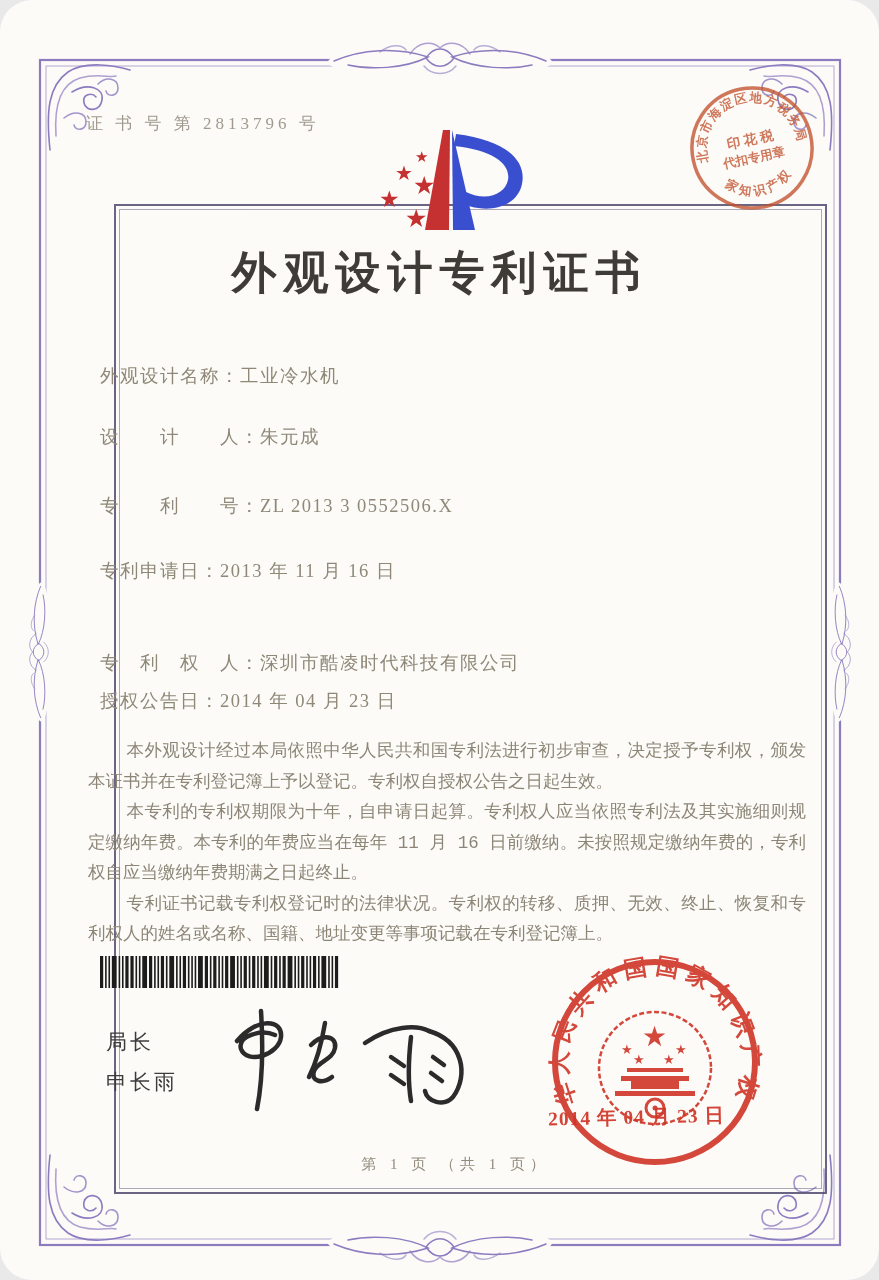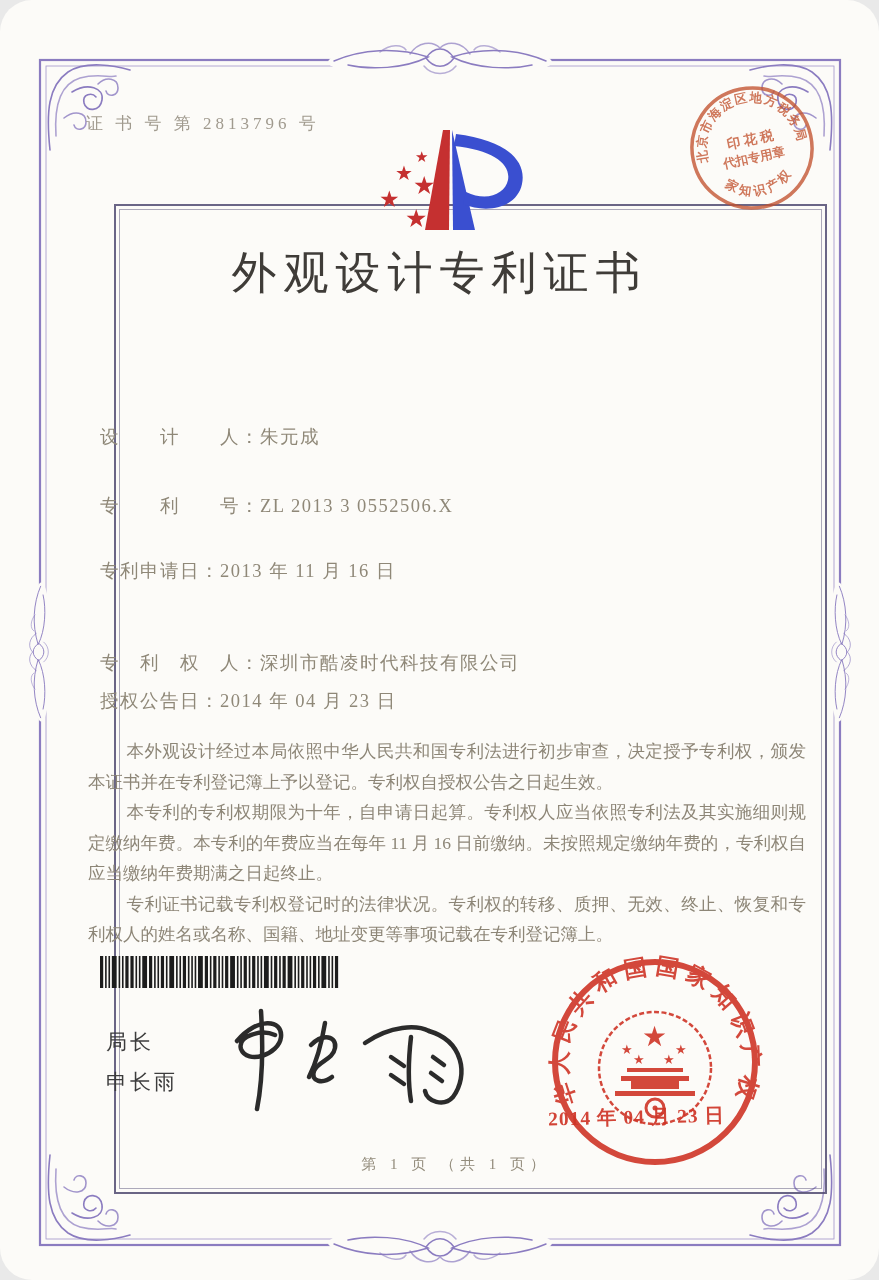--- a/index.html
+++ b/index.html
@@ -25,31 +25,31 @@
   .inner-frame::after{
     content:"";position:absolute;inset:3px;border:1px solid var(--frame-ink);opacity:.55;
   }
   .cert-number{
     position:absolute;left:86px;top:112px;font-size:17px;letter-spacing:4px;
     color:#a09a8e;white-space:nowrap;
   }
   .logo-wrap{position:absolute;left:355px;top:122px;width:195px;height:114px;}
   .title{
     position:absolute;left:0;top:243px;width:100%;text-align:center;
-    font-size:45px;font-weight:normal;letter-spacing:7px;color:var(--text-dark);
+    font-size:45px;font-weight:bold;letter-spacing:7px;color:var(--text-dark);
   }
   .field{
     position:absolute;left:100px;font-size:18.5px;letter-spacing:1.5px;
     color:var(--text-faded);white-space:nowrap;
   }
   .paragraphs{
     position:absolute;left:88px;top:736px;width:718px;
     font-size:17.5px;line-height:30.5px;color:#8d8677;text-align:justify;
   }
-  .paragraphs p{margin:0;text-indent:2.2em;}
+  .paragraphs p{margin:0;text-indent:2.2em;font-family:Liberation Mono, monospace;}
   .barcode{position:absolute;left:100px;top:956px;}
   .sig-label{
     position:absolute;left:106px;font-size:21px;letter-spacing:3px;color:#3c3c3c;
   }
   .sig-svg{position:absolute;left:215px;top:1003px;}
   .seal-svg{position:absolute;left:543px;top:950px;}
   .seal-date{
     position:absolute;left:548px;top:1103px;width:228px;
     font-size:19.5px;font-weight:bold;letter-spacing:1px;color:var(--seal-red);
     transform:rotate(-1.2deg);white-space:nowrap;opacity:.92;
@@ -112,20 +112,21 @@
         <text x="40" y="58" font-size="20">★</text>
         <text x="58" y="72" font-size="25">★</text>
         <text x="24" y="85" font-size="23">★</text>
         <text x="50" y="105" font-size="25">★</text>
       </g>
     </svg>
   </div>
 
   <div class="title">外观设计专利证书</div>
 
+  <div class="field" style="top:363px"><span>外观设计名称：</span><span>工业冷水机</span></div>
   <div class="field" style="top:424px"><span>设　　计　　人：</span><span>朱元成</span></div>
   <div class="field" style="top:493px"><span>专　　利　　号：</span><span>ZL 2013 3 0552506.X</span></div>
   <div class="field" style="top:558px"><span>专利申请日：</span><span>2013 年 11 月 16 日</span></div>
   <div class="field" style="top:650px"><span>专　利　权　人：</span><span>深圳市酷凌时代科技有限公司</span></div>
   <div class="field" style="top:688px"><span>授权公告日：</span><span>2014 年 04 月 23 日</span></div>
 
   <div class="paragraphs">
     <p>本外观设计经过本局依照中华人民共和国专利法进行初步审查，决定授予专利权，颁发本证书并在专利登记簿上予以登记。专利权自授权公告之日起生效。</p>
     <p>本专利的专利权期限为十年，自申请日起算。专利权人应当依照专利法及其实施细则规定缴纳年费。本专利的年费应当在每年 11 月 16 日前缴纳。未按照规定缴纳年费的，专利权自应当缴纳年费期满之日起终止。</p>
     <p>专利证书记载专利权登记时的法律状况。专利权的转移、质押、无效、终止、恢复和专利权人的姓名或名称、国籍、地址变更等事项记载在专利登记簿上。</p>

